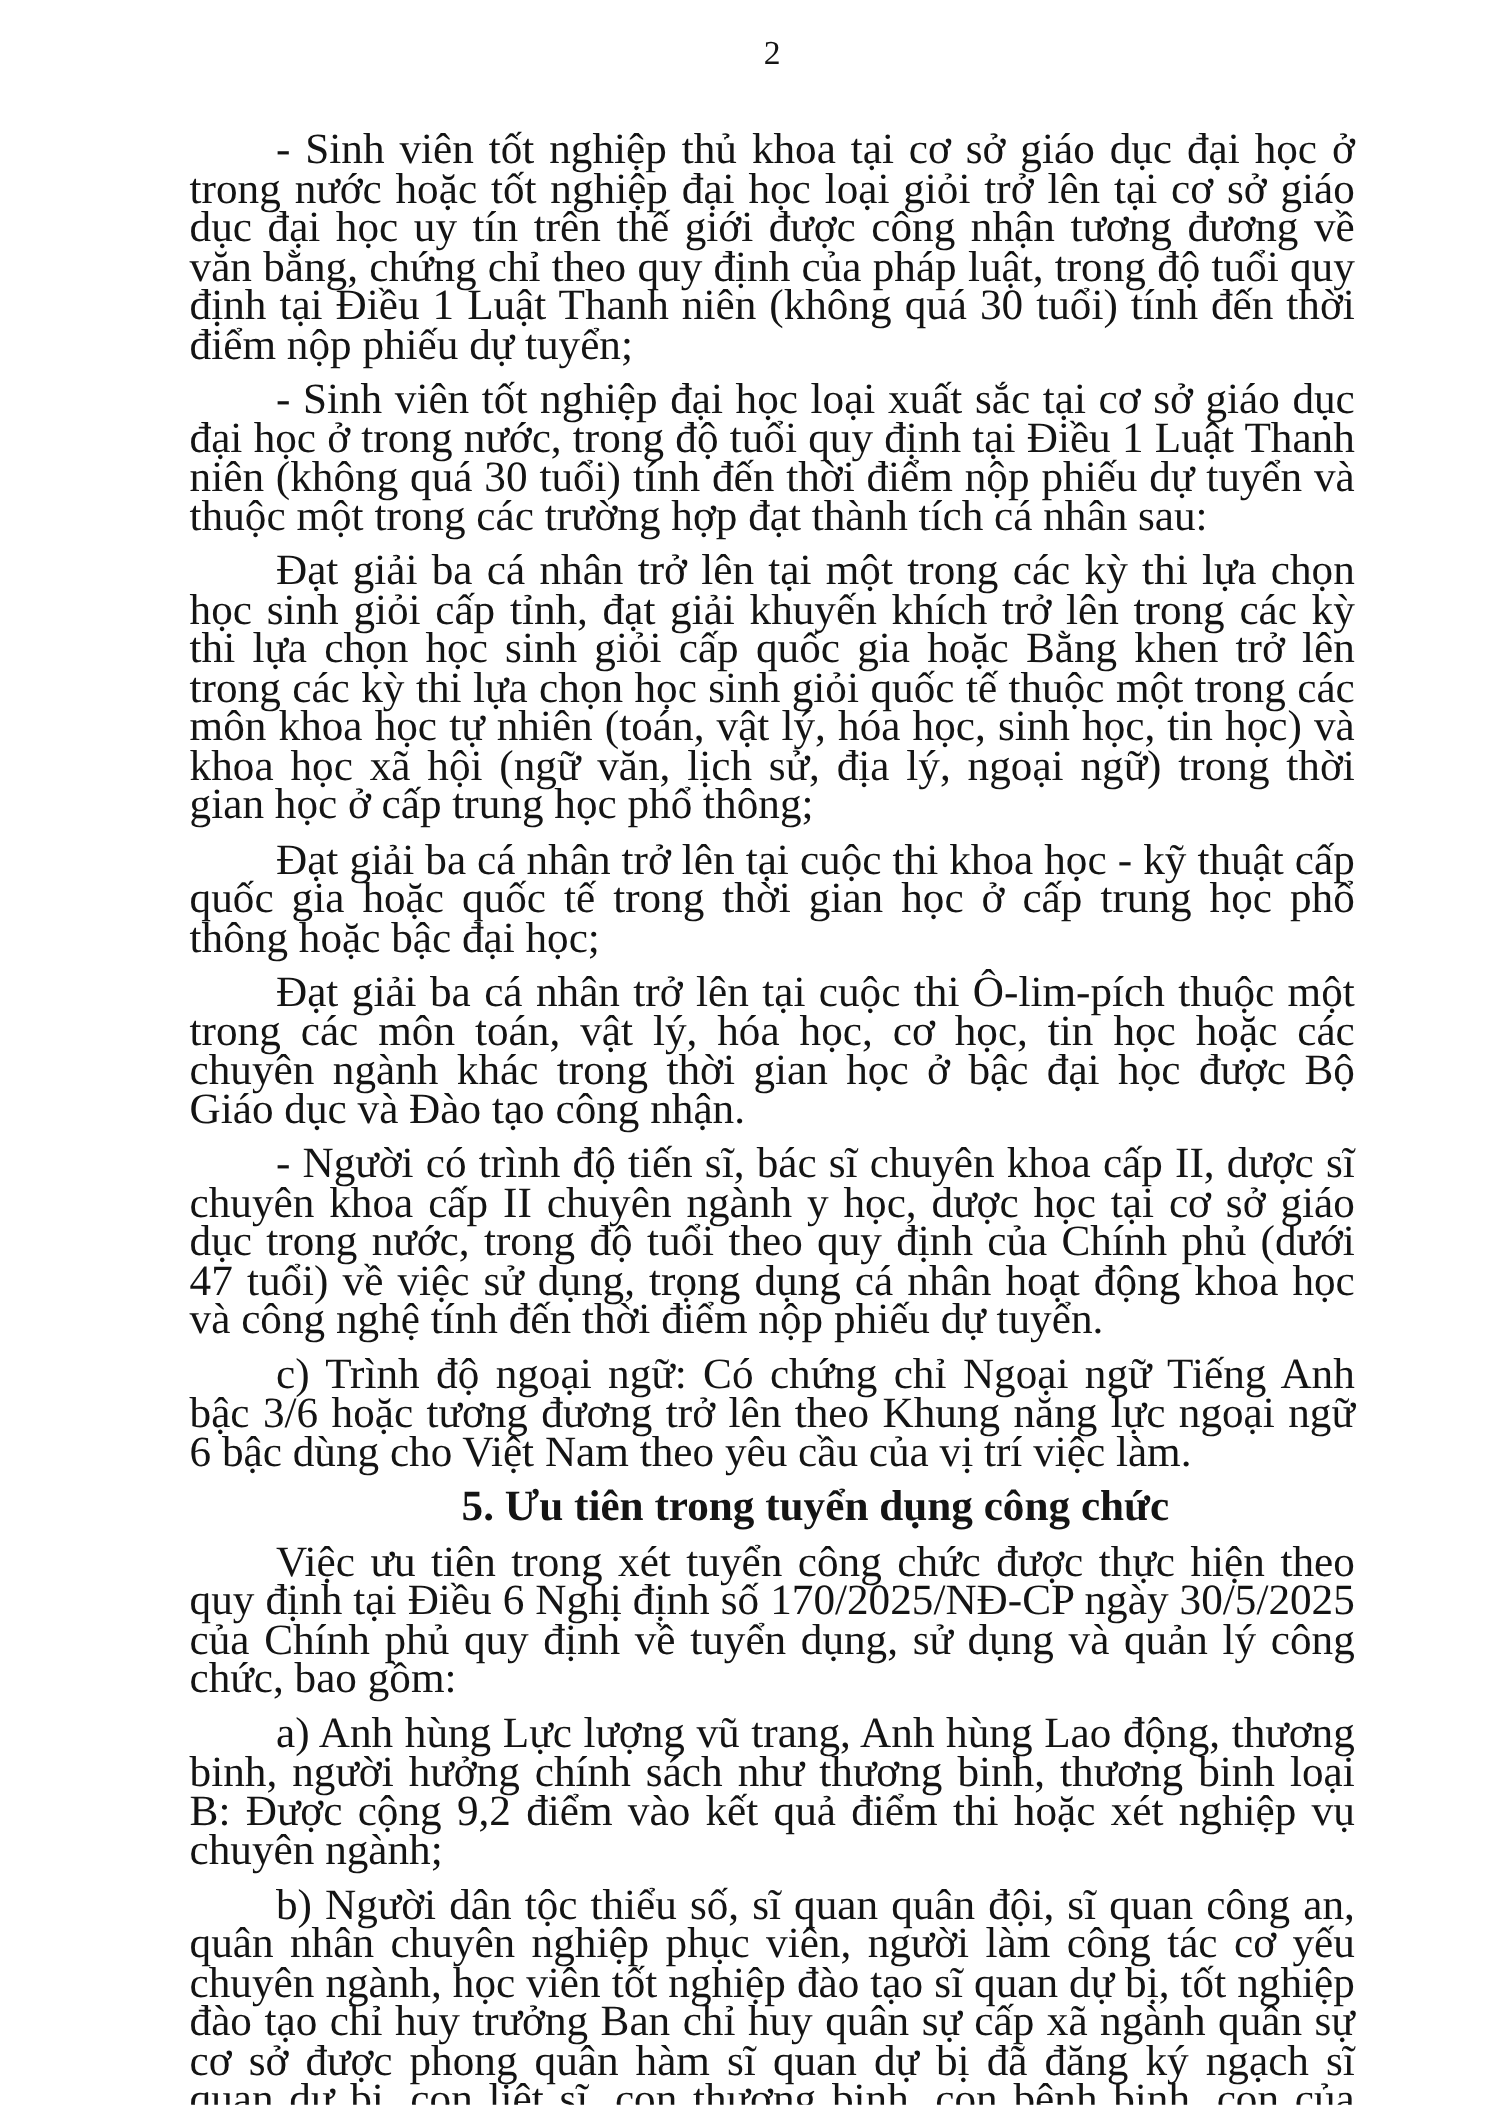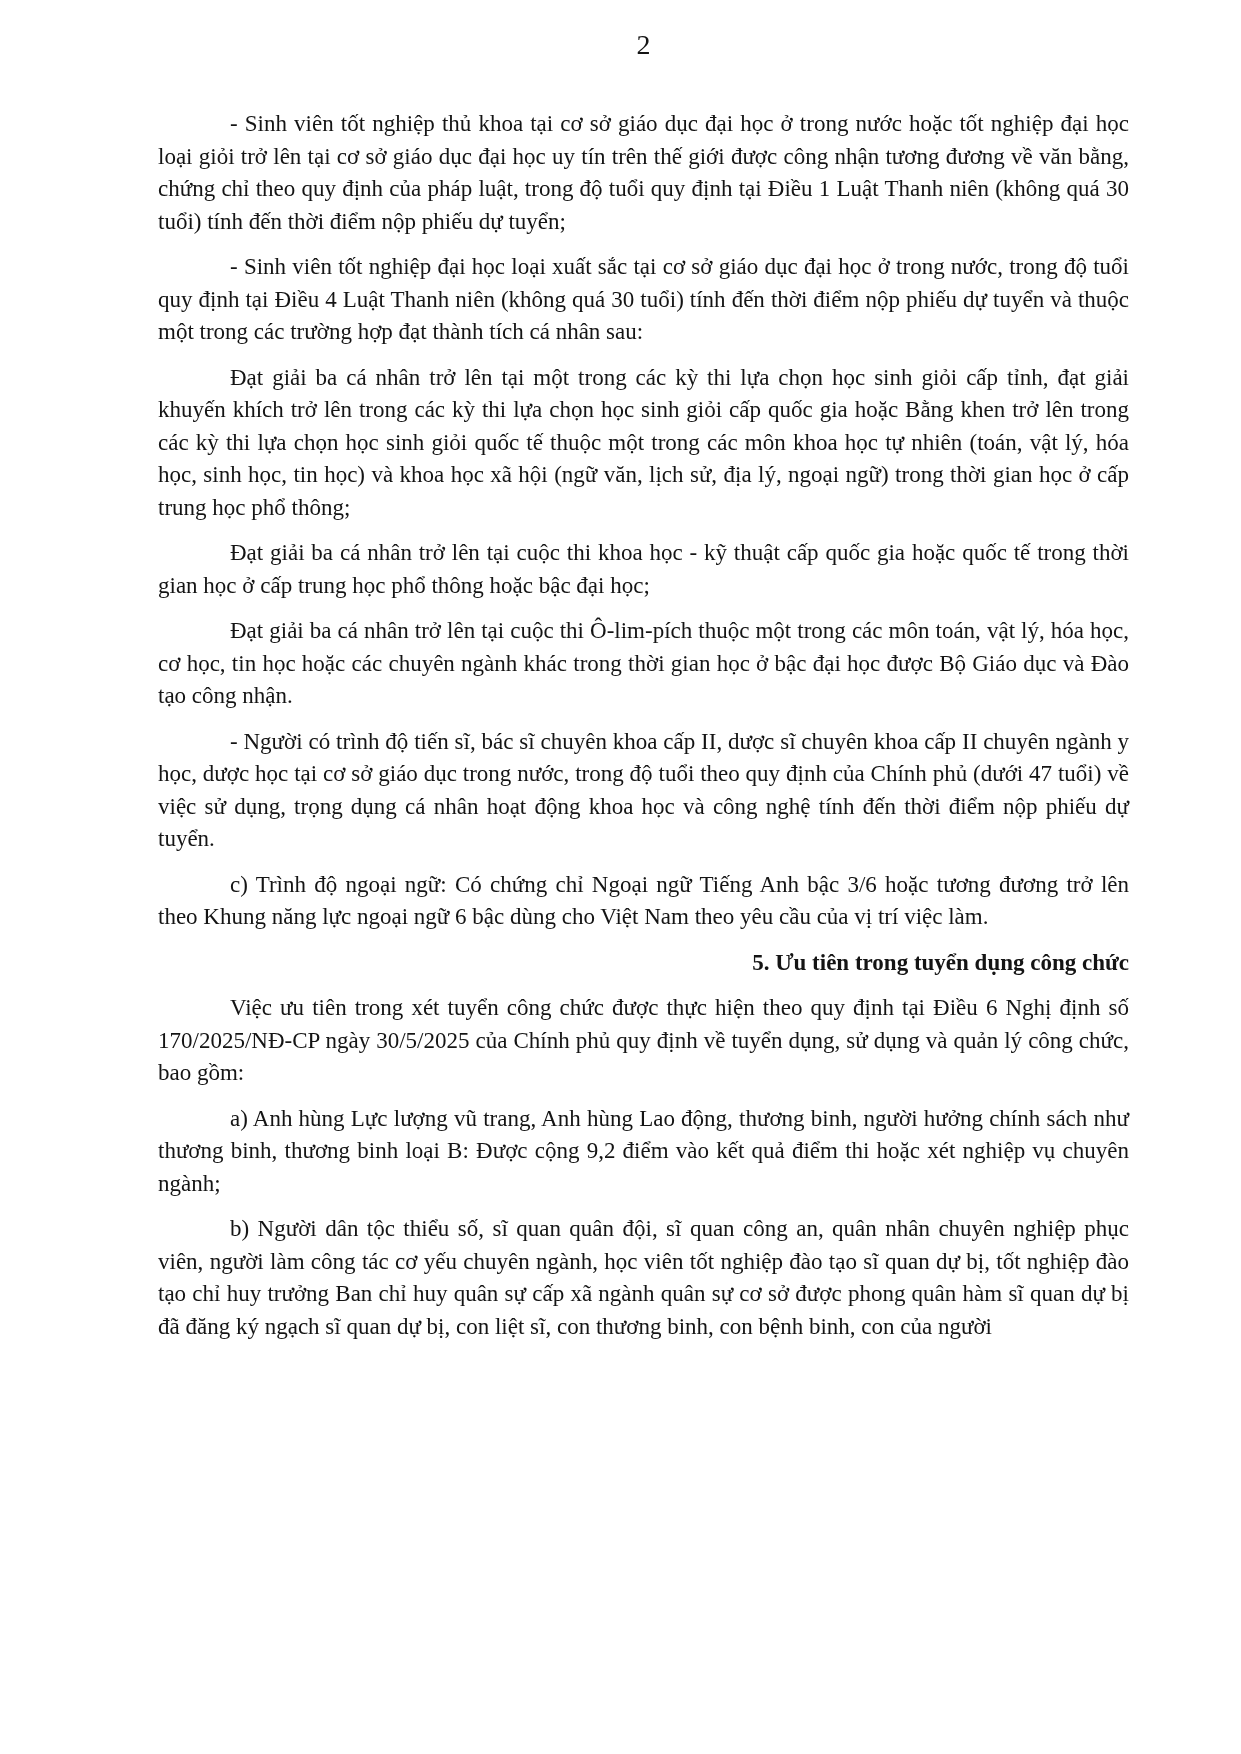--- a/index.html
+++ b/index.html
@@ -21,49 +21,49 @@
     background: #ffffff;
     padding: 28px 112px 40px 158px;
   }
   .page-number {
     text-align: center;
     font-size: 28px;
     line-height: 34px;
     margin: 0 0 46px 0;
   }
   .content p, .content h2 {
-    font-size: 23px;
+    font-size: 36px;
     line-height: 32.5px;
     margin: 0 0 13px 0;
     text-indent: 72px;
   }
   .content p.para {
     text-align: justify;
     text-justify: inter-word;
   }
   .content h2.heading {
     font-weight: bold;
-    text-align: right;
+    text-align: center;
   }
   .italic-note {
     font-style: italic;
   }
 </style>
 </head>
 <body>
 
 <div class="page">
 
   <div class="page-number">2</div>
 
   <main class="content">
 
     <p class="para">- Sinh viên tốt nghiệp thủ khoa tại cơ sở giáo dục đại học ở trong nước hoặc tốt nghiệp đại học loại giỏi trở lên tại cơ sở giáo dục đại học uy tín trên thế giới được công nhận tương đương về văn bằng, chứng chỉ theo quy định của pháp luật, trong độ tuổi quy định tại Điều 1 Luật Thanh niên (không quá 30 tuổi) tính đến thời điểm nộp phiếu dự tuyển;</p>
 
-    <p class="para">- Sinh viên tốt nghiệp đại học loại xuất sắc tại cơ sở giáo dục đại học ở trong nước, trong độ tuổi quy định tại Điều 4 Luật Thanh niên (không quá 30 tuổi) tính đến thời điểm nộp phiếu dự tuyển và thuộc một trong các trường hợp đạt thành tích cá nhân sau:</p>
+    <p class="para">- Sinh viên tốt nghiệp đại học loại xuất sắc tại cơ sở giáo dục đại học ở trong nước, trong độ tuổi quy định tại Điều 1 Luật Thanh niên (không quá 30 tuổi) tính đến thời điểm nộp phiếu dự tuyển và thuộc một trong các trường hợp đạt thành tích cá nhân sau:</p>
 
     <p class="para">Đạt giải ba cá nhân trở lên tại một trong các kỳ thi lựa chọn học sinh giỏi cấp tỉnh, đạt giải khuyến khích trở lên trong các kỳ thi lựa chọn học sinh giỏi cấp quốc gia hoặc Bằng khen trở lên trong các kỳ thi lựa chọn học sinh giỏi quốc tế thuộc một trong các môn khoa học tự nhiên (toán, vật lý, hóa học, sinh học, tin học) và khoa học xã hội (ngữ văn, lịch sử, địa lý, ngoại ngữ) trong thời gian học ở cấp trung học phổ thông;</p>
 
     <p class="para">Đạt giải ba cá nhân trở lên tại cuộc thi khoa học - kỹ thuật cấp quốc gia hoặc quốc tế trong thời gian học ở cấp trung học phổ thông hoặc bậc đại học;</p>
 
     <p class="para">Đạt giải ba cá nhân trở lên tại cuộc thi Ô-lim-pích thuộc một trong các môn toán, vật lý, hóa học, cơ học, tin học hoặc các chuyên ngành khác trong thời gian học ở bậc đại học được Bộ Giáo dục và Đào tạo công nhận.</p>
 
     <p class="para">- Người có trình độ tiến sĩ, bác sĩ chuyên khoa cấp II, dược sĩ chuyên khoa cấp II chuyên ngành y học, dược học tại cơ sở giáo dục trong nước, trong độ tuổi theo quy định của Chính phủ (dưới 47 tuổi) về việc sử dụng, trọng dụng cá nhân hoạt động khoa học và công nghệ tính đến thời điểm nộp phiếu dự tuyển.</p>
 
 

